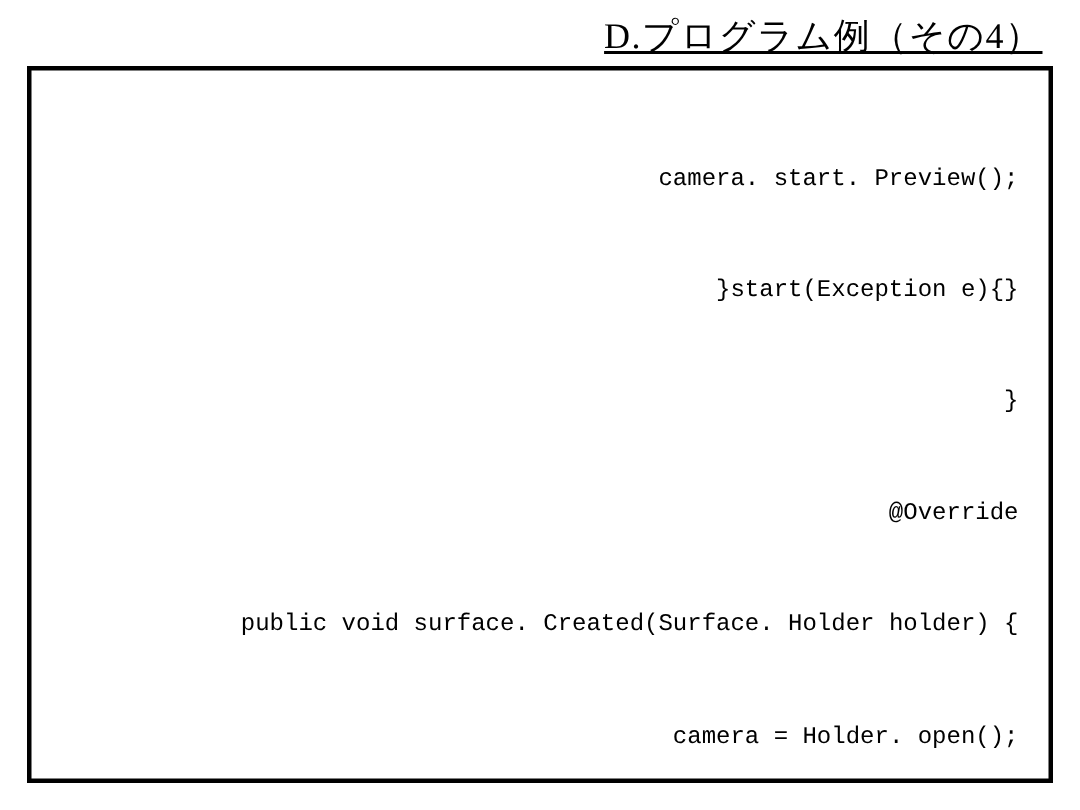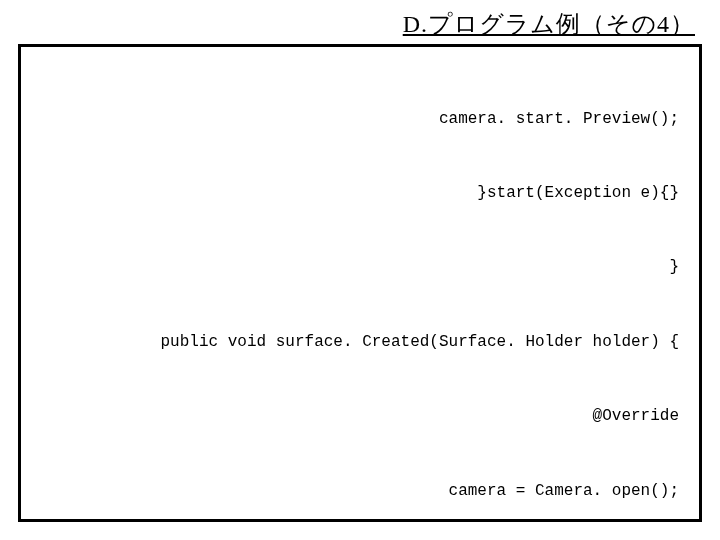--- a/index.html
+++ b/index.html
@@ -44,23 +44,23 @@
   </style>
 </head>
 <body>
 
 <div class="title">D.プログラム例（その4）</div>
 
 <div class="code-box">
   <div class="code-line">        camera. start. Preview();</div>
   <div class="code-line">      }start(Exception e){}</div>
   <div class="code-line">    }</div>
+  <div class="code-line">    @Override</div>
   <div class="code-line">    public void surface. Created(Surface. Holder holder) {</div>
-  <div class="code-line">    @Override</div>
-  <div class="code-line">    camera = Camera. open();</div>
+  <div class="code-line">    camera = Holder. open();</div>
   
   
   
   
   
   
   
   
   
   

